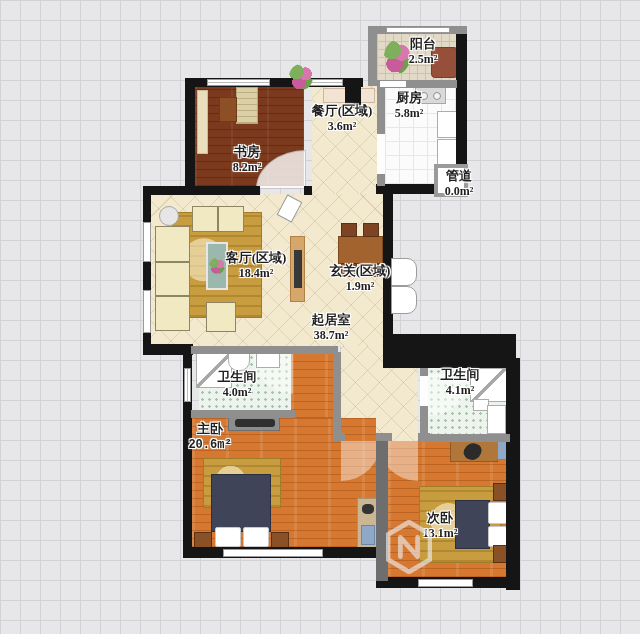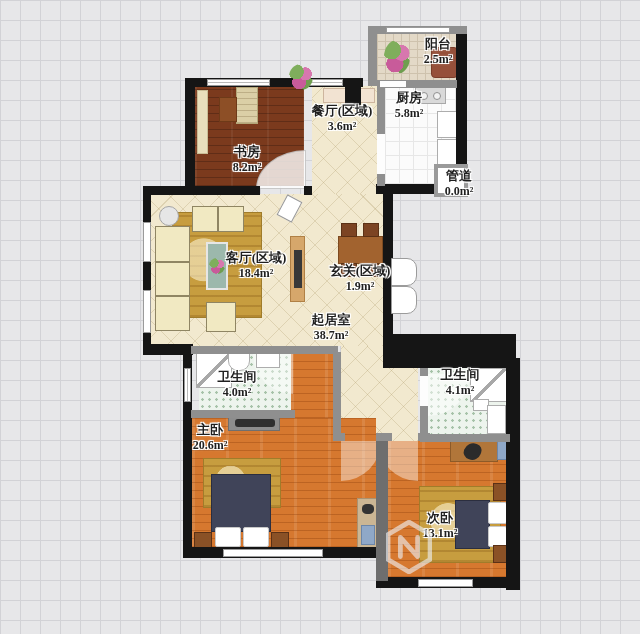--- a/index.html
+++ b/index.html
@@ -205,21 +205,21 @@
   <div class="fur" style="left:497px;top:437px;width:13px;height:23px;background:#8fa8c8;border:1px solid #6c86a8;"></div>
   <div class="fur gold-rug" style="left:419px;top:486px;width:82px;height:77px;"></div>
   <div class="fur navy" style="left:455px;top:500px;width:35px;height:49px;"></div>
   <div class="fur" style="left:488px;top:502px;width:19px;height:45px;display:flex;flex-direction:column;gap:2px;z-index:3;">
     <div style="flex:1;background:#fff;border:1px solid #c8c8c8;border-radius:2px;"></div>
     <div style="flex:1;background:#fff;border:1px solid #c8c8c8;border-radius:2px;"></div>
   </div>
   <div class="fur chair-brown" style="left:493px;top:483px;width:17px;height:18px;background:#8a5126;"></div>
   <div class="fur chair-brown" style="left:493px;top:545px;width:17px;height:18px;background:#8a5126;"></div>
 
-  <div class="label" style="left:438px;top:36px;">
+  <div class="label" style="left:423px;top:36px;">
     <span class="nm">阳台</span>
     <span class="area">2.5m²</span>
   </div>
   <div class="label" style="left:409px;top:90px;">
     <span class="nm">厨房</span>
     <span class="area">5.8m²</span>
   </div>
   <div class="label" style="left:342px;top:103px;">
     <span class="nm">餐厅(区域)</span>
     <span class="area">3.6m²</span>
@@ -245,21 +245,21 @@
     <span class="area">38.7m²</span>
   </div>
   <div class="label" style="left:237px;top:369px;">
     <span class="nm">卫生间</span>
     <span class="area">4.0m²</span>
   </div>
   <div class="label" style="left:460px;top:367px;">
     <span class="nm">卫生间</span>
     <span class="area">4.1m²</span>
   </div>
-  <div class="label" style="left:210px;top:422px;">
+  <div class="label" style="left:210px;top:422px;font-family:Liberation Mono, monospace;">
     <span class="nm">主卧</span>
     <span class="area">20.6m²</span>
   </div>
   <div class="label" style="left:440px;top:510px;">
     <span class="nm">次卧</span>
     <span class="area">13.1m²</span>
   </div>
 
   <div id="watermark">
     <svg width="46" height="54" viewBox="0 0 48 56">

